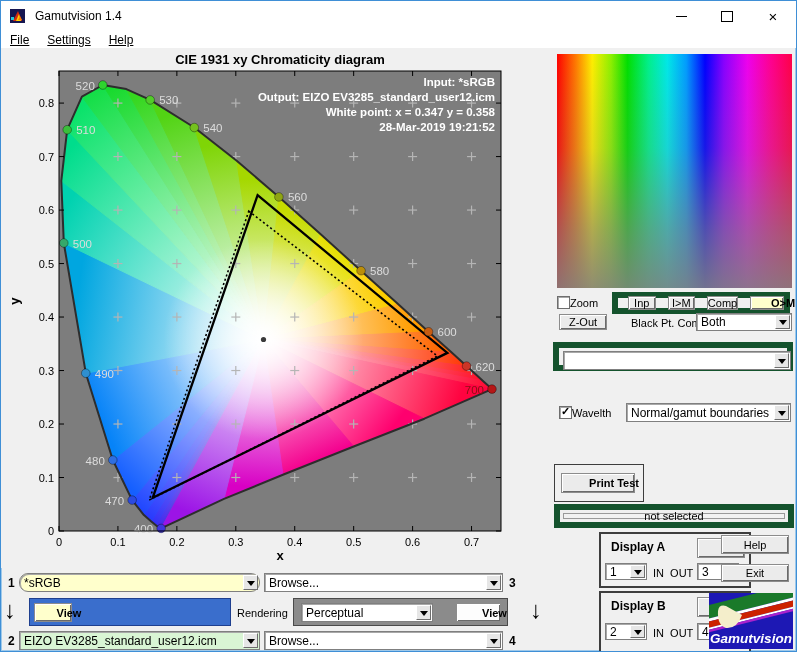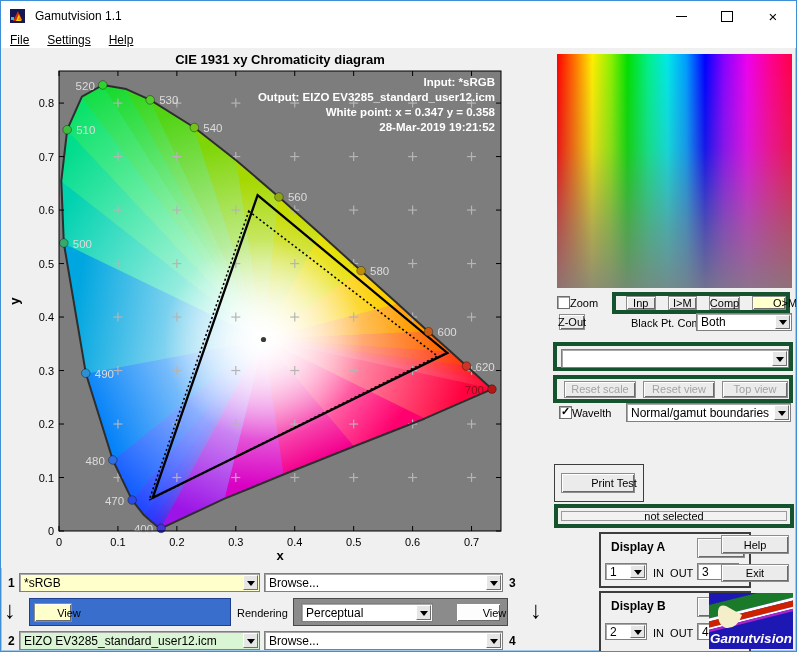--- a/index.html
+++ b/index.html
@@ -13,33 +13,33 @@
   .winbtns{margin-left:auto;display:flex;height:100%;}
   .winbtn{width:46px;height:100%;display:flex;align-items:center;justify-content:center;}
   .min-glyph{width:11px;border-bottom:1px solid #000;height:0;}
   .max-glyph{width:10px;height:9px;border:1px solid #000;}
   .close-glyph{font-size:15px;color:#000;line-height:1;}
   .menubar{position:absolute;left:0;top:30px;right:0;height:17px;background:#ffffff;display:flex;align-items:center;font-size:12px;}
   .menu-item{padding:0 9px;color:#000;text-decoration:underline;}
   
   .btn{display:flex;align-items:center;justify-content:center;background:#ebebeb;font-size:11px;color:#000;
        border:1px solid #8c8c8c;box-shadow:inset 1px 1px 0 #ffffff,inset -1px -1px 0 #6a6a6a;box-sizing:border-box;white-space:nowrap;}
-  .btn.bold{font-weight:normal;padding-left:32px;}
+  .btn.bold{font-weight:bold;padding-left:32px;}
   .btn.yellow{background:#ffffcc;}
   .btn.white{background:#fdfdfd;}
   .btn.disabled{color:#a3a3a3;}
   .combo{position:absolute;background:#fff;border:1px solid #7f7f7f;box-shadow:inset 1px 1px 0 #a8a8a8;box-sizing:border-box;}
   .combo .txt{position:absolute;left:4px;right:18px;top:50%;transform:translateY(-50%);font-size:12px;color:#000;white-space:nowrap;overflow:hidden;}
   .combo .txt.bold{font-weight:bold;font-size:12px;}
   .combo .arr{position:absolute;right:1px;top:1px;bottom:1px;width:15px;background:#e6e6e6;
               border:1px solid #6e6e6e;border-top-color:#fff;border-left-color:#fff;display:flex;align-items:center;justify-content:center;box-sizing:border-box;}
   .combo .arr::after{content:"";width:0;height:0;border:4px solid transparent;border-top:5px solid #000;margin-top:5px;}
-  .combo.yellow{background:#ffffcc;}
+  .combo.yellow{background:#ffffcc;border-radius:9px;}
   .combo.green{background:#d9f5d4;}
-  .frame{position:absolute;border:4px solid #14532d;box-sizing:border-box;}
+  .frame{position:absolute;border:6px solid #14532d;box-sizing:border-box;justify-content:flex-end;}
   .groupbox{position:absolute;border:2px solid #3d3d3d;box-sizing:border-box;background:#f0f0f0;margin-left:45px;}
   .cb{display:inline-block;width:13px;height:13px;background:#fff;border:1px solid #6e6e6e;box-shadow:inset 1px 1px 0 #a8a8a8;box-sizing:border-box;position:relative;}
   .cb.checked::after{content:"✓";position:absolute;left:1px;top:-2px;font-size:11px;font-weight:bold;color:#000;}
   .cbl{font-size:11px;color:#000;}
   .lbl{position:absolute;font-size:11px;color:#000;white-space:pre;}
   .lbl.bold{font-weight:bold;font-size:12px;}
   
   .right-panel{position:absolute;left:546px;top:47px;width:251px;height:605px;}
   .sat-map{position:absolute;left:10px;top:6px;width:235px;height:234px;
     background:
@@ -61,21 +61,21 @@
 <div class="window">
 
   <div class="titlebar">
     <svg class="app-icon" viewBox="0 0 18 16">
       <rect x="1" y="1" width="15" height="14" fill="#161650"></rect>
       <polygon points="4,13 9,3 13,13" fill="#d22a10"></polygon>
       <polygon points="7,13 10,6 12,13" fill="#ffd400"></polygon>
       <polygon points="9,12 11,8 13,12" fill="#ff7a00"></polygon>
       <rect x="2" y="9" width="3" height="3" fill="#22c8d8"></rect>
     </svg>
-    <span class="title-text">Gamutvision 1.1</span>
+    <span class="title-text">Gamutvision 1.4</span>
     <div class="winbtns">
       <div class="winbtn">
           <span class="min-glyph"></span>
         </div>
       <div class="winbtn">
           <span class="max-glyph"></span>
         </div>
       <div class="winbtn">
           <span class="close-glyph">×</span>
         </div>
@@ -480,38 +480,33 @@
       <span class="cbl">Zoom</span>
     </div>
 
     <div class="frame" style="left:65px;top:244px;width:178px;height:22px;display:flex;align-items:center;padding-left:10px;gap:12px">
       <div class="btn" style="width:31px;height:14px">Inp</div>
       <div class="btn" style="width:31px;height:14px">I&gt;M</div>
       <div class="btn" style="width:31px;height:14px">Comp</div>
       <div class="btn yellow bold" style="width:32px;height:14px">O&gt;M</div>
     </div>
 
-    <div class="btn abs" style="left:12px;top:266px;width:26px;height:16px">Z-Out</div>
+    <div class="btn abs" style="left:12px;top:266px;width:48px;height:16px">Z-Out</div>
     <span class="lbl" style="left:84px;top:269px">Black Pt. Comp.</span>
     <div class="combo" style="left:149px;top:265px;width:96px;height:18px">
       <span class="txt">Both</span>
         <span class="arr"></span>
     </div>
 
     <div class="frame" style="left:6px;top:294px;width:240px;height:29px">
       <div class="combo" style="left:4px;top:3px;width:228px;height:19px">
           <span class="arr"></span>
       </div>
     </div>
 
-    <div class="frame" style="left:6px;top:327px;width:240px;height:28px;display:flex;align-items:center;padding-left:7px;gap:7px">
-      <div class="btn disabled" style="width:72px;height:17px">Reset scale</div>
-      <div class="btn disabled" style="width:72px;height:17px">Reset view</div>
-      <div class="btn disabled" style="width:66px;height:17px">Top view</div>
-    </div>
 
     <div class="abs" style="left:12px;top:358px;display:flex;align-items:center">
       <span class="cb checked"></span>
       <span class="cbl">Wavelth</span>
     </div>
     <div class="combo" style="left:79px;top:355px;width:165px;height:19px">
       <span class="txt">Normal/gamut boundaries</span>
         <span class="arr"></span>
     </div>
 

